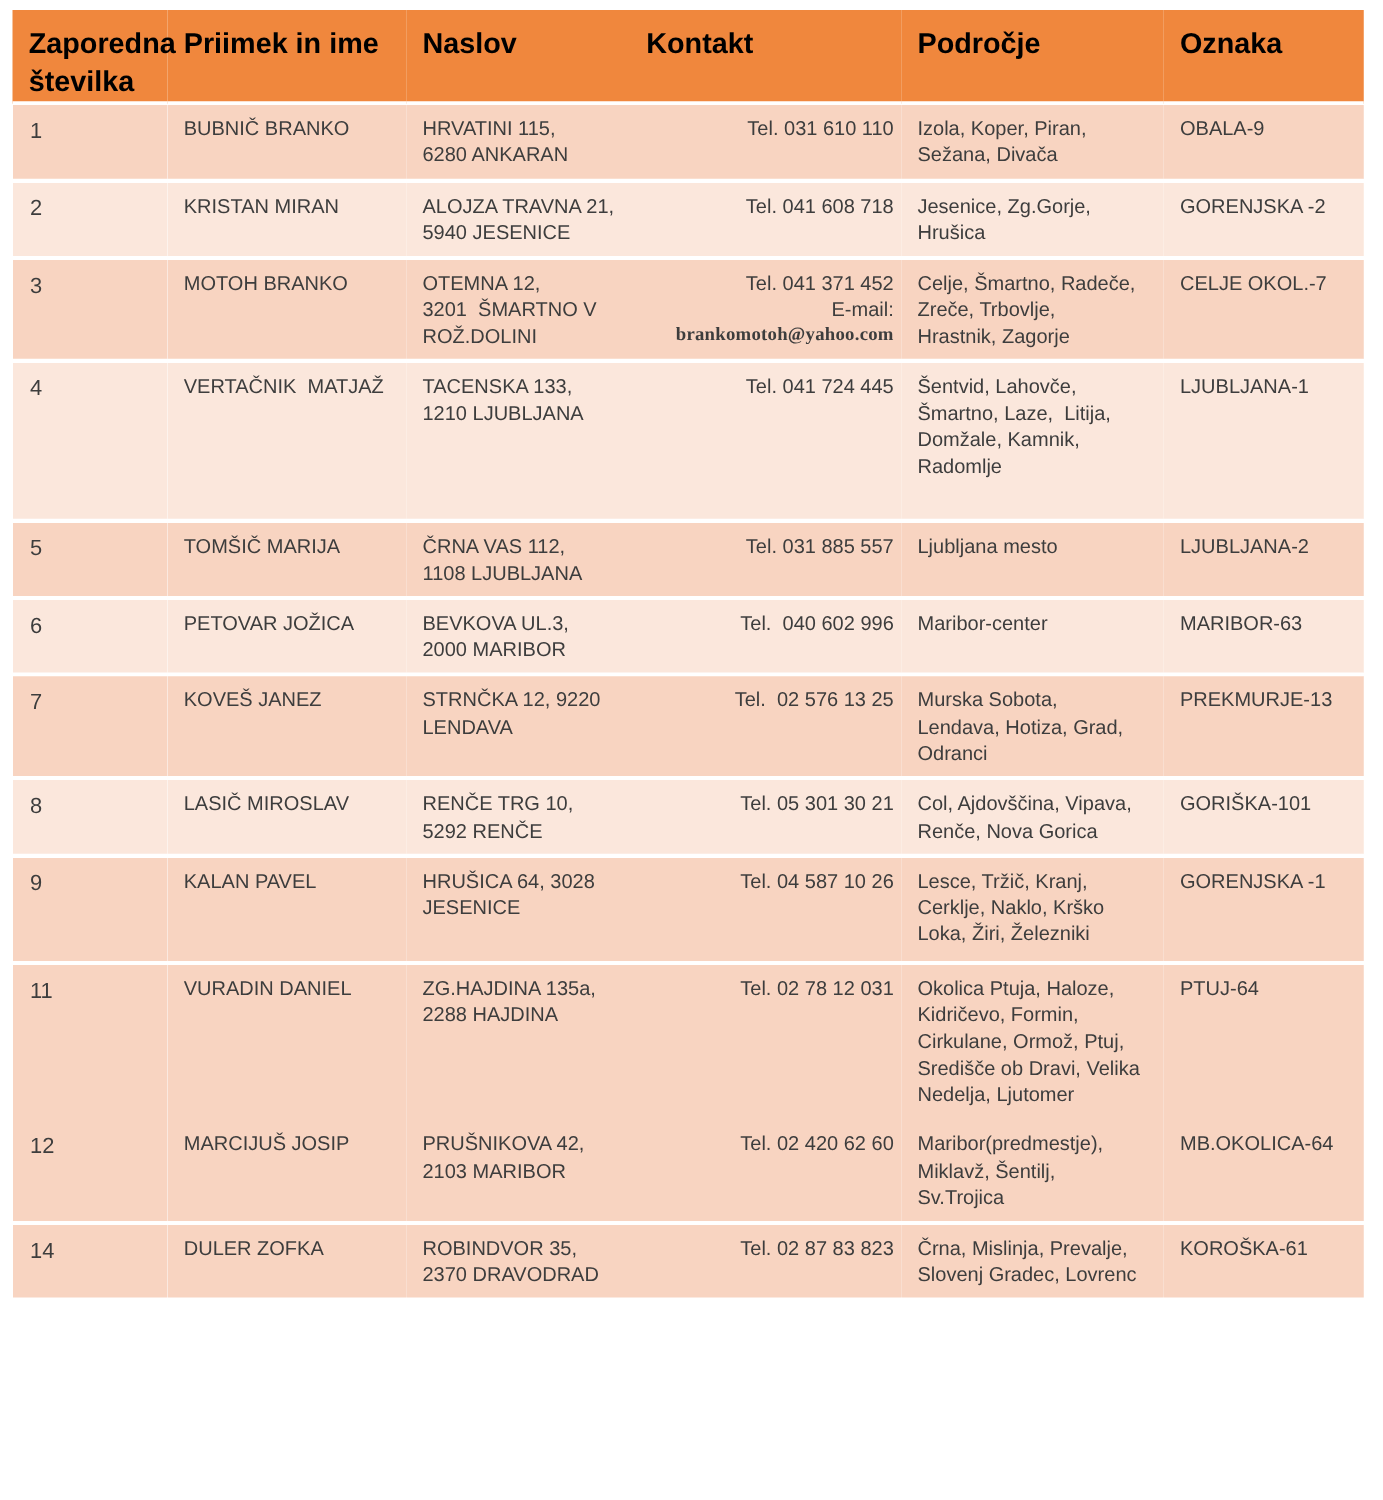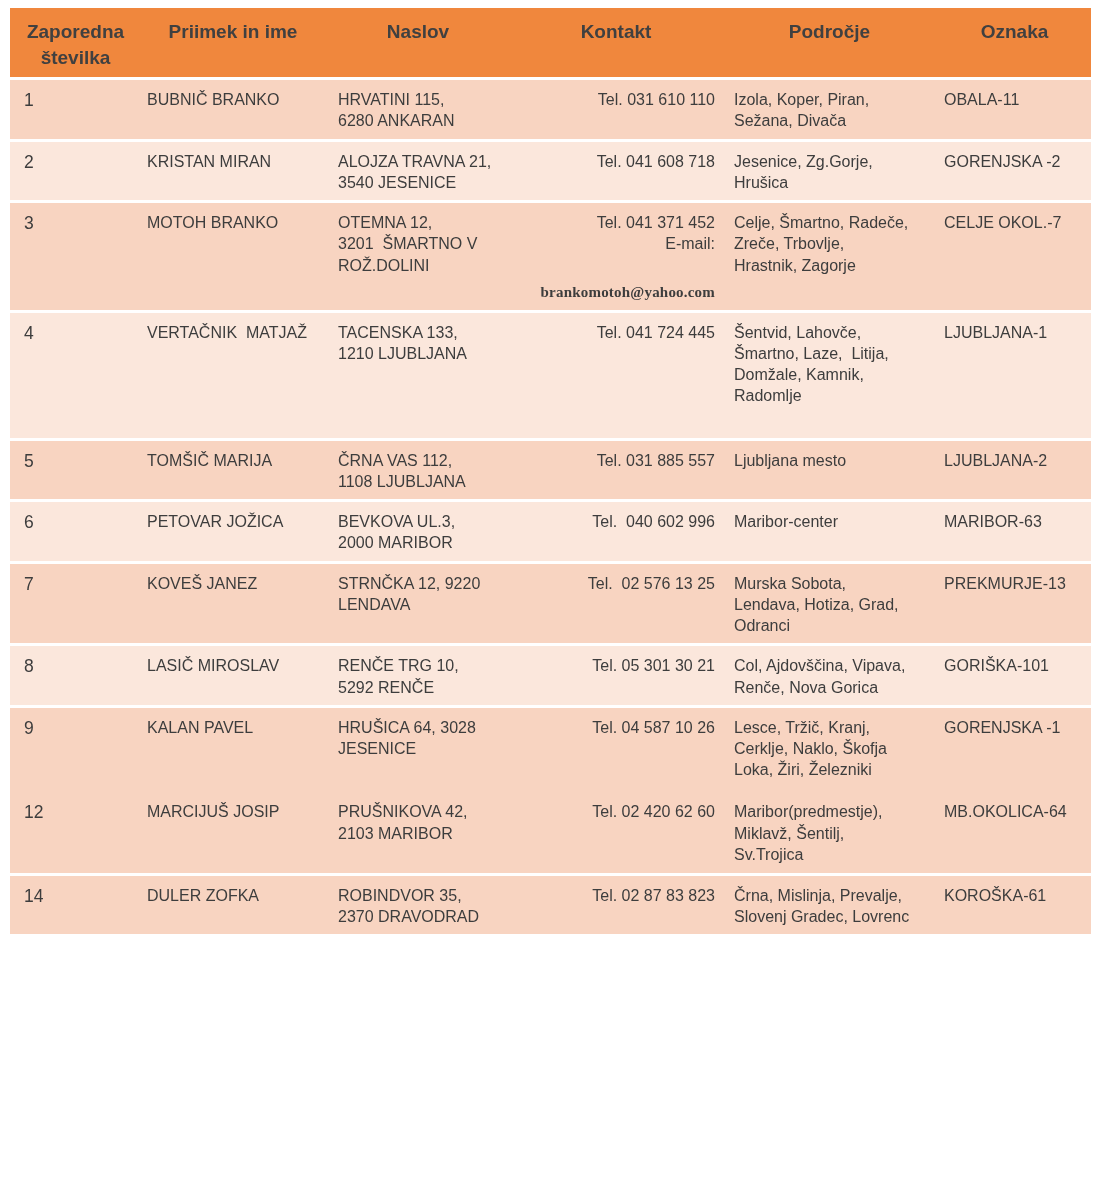--- a/index.html
+++ b/index.html
@@ -22,24 +22,24 @@
   col.col-number  { width: 124px; }
   col.col-name    { width: 191px; }
   col.col-address { width: 179px; }
   col.col-contact { width: 217px; }
   col.col-area    { width: 210px; }
   col.col-code    { width: 160px; }
 
   thead tr { height: 70px; }
   thead th {
     background: #F0873D;
-    color: #404040;
-    font-size: 19px;
+    color: #000000;
+    font-size: 23px;
     font-weight: bold;
-    text-align: center;
+    text-align: left;
     vertical-align: top;
     padding: 11px 6px 0 13px;
     line-height: 1.35;
   }
 
   tbody tr { border-top: 3px solid #ffffff; }
   tbody tr.merged { border-top: none; margin-left: 44px; }
   tbody tr.shade-dark  td { background: #F8D4C1; }
   tbody tr.shade-light td { background: #FBE7DC; }
 
@@ -52,21 +52,20 @@
     white-space: pre-wrap;
     overflow: hidden;
   }
   td.cell-number { font-size: 17.5px; padding-left: 14px; }
   td.cell-contact div { white-space: pre-wrap; text-align: right; }
   .email {
     font-family: "Liberation Serif", serif;
     font-size: 15px;
     font-weight: bold;
     letter-spacing: 0.2px;
-    margin-top: 28px;
   }
 
   
   tr.r1  { height: 62px; }
   tr.r2  { height: 57px; }
   tr.r3  { height: 75px; }
   tr.r4  { height: 128px; }
   tr.r5  { height: 56px; }
   tr.r6  { height: 60px; }
   tr.r7  { height: 81px; }
@@ -103,27 +102,27 @@
     </thead>
     <tbody id="table-body">
         <tr class="data-row shade-dark r1">
           <td class="cell-number">1</td>
           <td class="cell-name">BUBNIČ BRANKO</td>
           <td class="cell-address">HRVATINI 115,
 6280 ANKARAN</td>
           <td class="cell-contact"><div>Tel. 031 610 110</div></td>
           <td class="cell-area">Izola, Koper, Piran,
 Sežana, Divača</td>
-          <td class="cell-code">OBALA-11</td>
+          <td class="cell-code">OBALA-9</td>
         </tr>
         <tr class="data-row shade-light r2">
           <td class="cell-number">2</td>
           <td class="cell-name">KRISTAN MIRAN</td>
           <td class="cell-address">ALOJZA TRAVNA 21,
-3540 JESENICE</td>
+5940 JESENICE</td>
           <td class="cell-contact"><div>Tel. 041 608 718</div></td>
           <td class="cell-area">Jesenice, Zg.Gorje,
 Hrušica</td>
           <td class="cell-code">GORENJSKA -2</td>
         </tr>
         <tr class="data-row shade-dark r3">
           <td class="cell-number">3</td>
           <td class="cell-name">MOTOH BRANKO</td>
           <td class="cell-address">OTEMNA 12,
 3201  ŠMARTNO V
@@ -185,23 +184,36 @@
 Renče, Nova Gorica</td>
           <td class="cell-code">GORIŠKA-101</td>
         </tr>
         <tr class="data-row shade-dark r9">
           <td class="cell-number">9</td>
           <td class="cell-name">KALAN PAVEL</td>
           <td class="cell-address">HRUŠICA 64, 3028
 JESENICE</td>
           <td class="cell-contact"><div>Tel. 04 587 10 26</div></td>
           <td class="cell-area">Lesce, Tržič, Kranj,
-Cerklje, Naklo, Škofja
+Cerklje, Naklo, Krško
 Loka, Žiri, Železniki</td>
           <td class="cell-code">GORENJSKA -1</td>
+        </tr>
+        <tr class="data-row shade-dark r11">
+          <td class="cell-number">11</td>
+          <td class="cell-name">VURADIN DANIEL</td>
+          <td class="cell-address">ZG.HAJDINA 135a,
+2288 HAJDINA</td>
+          <td class="cell-contact"><div>Tel. 02 78 12 031</div></td>
+          <td class="cell-area">Okolica Ptuja, Haloze,
+Kidričevo, Formin,
+Cirkulane, Ormož, Ptuj,
+Središče ob Dravi, Velika
+Nedelja, Ljutomer</td>
+          <td class="cell-code">PTUJ-64</td>
         </tr>
         <tr class="data-row shade-dark r12 merged">
           <td class="cell-number">12</td>
           <td class="cell-name">MARCIJUŠ JOSIP</td>
           <td class="cell-address">PRUŠNIKOVA 42,
 2103 MARIBOR</td>
           <td class="cell-contact"><div>Tel. 02 420 62 60</div></td>
           <td class="cell-area">Maribor(predmestje),
 Miklavž, Šentilj,
 Sv.Trojica</td>

